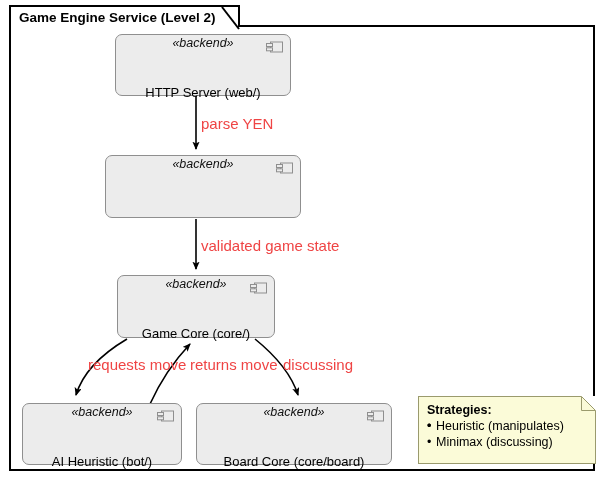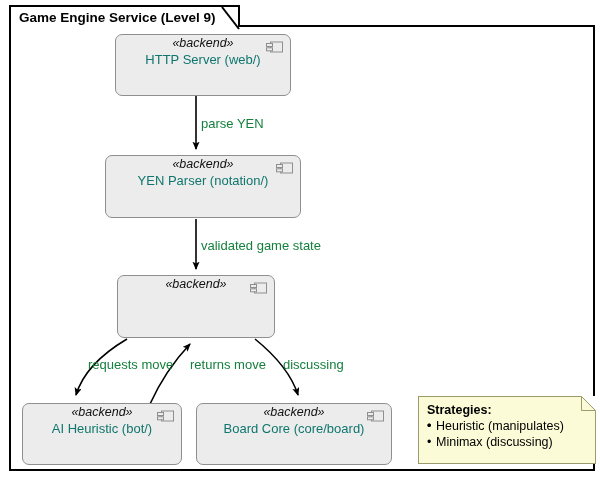--- a/index.html
+++ b/index.html
@@ -81,23 +81,24 @@
   }
   .stereotype {
     font-size: 12.5px;
     font-style: italic;
     color: #111111;
     line-height: 16px;
     white-space: nowrap;
   }
   .cname {
     font-size: 13px;
-    color: #0f766e;
+    color: #000000;
     line-height: 17px;
     white-space: nowrap;
+    margin-top: 33px;
   }
   .comp-icon {
     position: absolute;
     right: 7px;
     top: 6px;
     width: 17px;
     height: 12px;
   }
 
   
@@ -105,22 +106,22 @@
     position: absolute;
     left: 0;
     top: 0;
     width: 600px;
     height: 484px;
     z-index: 2;
     overflow: visible;
   }
   .edge-label {
     position: absolute;
-    font-size: 13px;
-    color: #15803d;
+    font-size: 15px;
+    color: #ef4444;
     line-height: 15px;
     white-space: nowrap;
     z-index: 3;
     background: transparent;
   }
 
   
   #note {
     position: absolute;
     left: 418px;
@@ -164,21 +165,21 @@
 </style>
 </head>
 <body>
 
 <div id="canvas">
 
   <div id="package-frame"></div>
 
   <div id="package-tab">
     <div id="package-tab-body">
-      <span id="package-title">Game Engine Service (Level 9)</span>
+      <span id="package-title">Game Engine Service (Level 2)</span>
       <svg id="package-tab-cut" viewBox="0 0 17 22">
         <polygon points="0,0 17,22 0,22" fill="#ffffff" stroke="none"></polygon>
         <line x1="0" y1="0" x2="17" y2="22" stroke="#000000" stroke-width="2"></line>
       </svg>
     </div>
   </div>
 
   <svg id="wires" viewBox="0 0 600 484">
     <defs>
       <marker id="arrowhead" markerWidth="9" markerHeight="9" refX="7.4" refY="3.6" orient="auto" markerUnits="userSpaceOnUse">
@@ -213,30 +214,30 @@
     <div class="cname">HTTP Server (web/)</div>
   </div>
 
   <div class="component" style="left:105px; top:155px; width:196px; height:63px;">
     <svg class="comp-icon" viewBox="0 0 17 12">
       <rect x="4.5" y="1" width="12" height="10" fill="#ececec" stroke="#8f8f8f" stroke-width="1"></rect>
       <rect x="0.5" y="2.5" width="6" height="3" fill="#ececec" stroke="#8f8f8f" stroke-width="1"></rect>
       <rect x="0.5" y="6.8" width="6" height="3" fill="#ececec" stroke="#8f8f8f" stroke-width="1"></rect>
     </svg>
     <div class="stereotype">«backend»</div>
-    <div class="cname">YEN Parser (notation/)</div>
   </div>
 
   <div class="component" style="left:117px; top:275px; width:158px; height:63px;">
     <svg class="comp-icon" viewBox="0 0 17 12">
       <rect x="4.5" y="1" width="12" height="10" fill="#ececec" stroke="#8f8f8f" stroke-width="1"></rect>
       <rect x="0.5" y="2.5" width="6" height="3" fill="#ececec" stroke="#8f8f8f" stroke-width="1"></rect>
       <rect x="0.5" y="6.8" width="6" height="3" fill="#ececec" stroke="#8f8f8f" stroke-width="1"></rect>
     </svg>
     <div class="stereotype">«backend»</div>
+    <div class="cname">Game Core (core/)</div>
   </div>
 
   <div class="component" style="left:22px; top:403px; width:160px; height:62px;">
     <svg class="comp-icon" viewBox="0 0 17 12">
       <rect x="4.5" y="1" width="12" height="10" fill="#ececec" stroke="#8f8f8f" stroke-width="1"></rect>
       <rect x="0.5" y="2.5" width="6" height="3" fill="#ececec" stroke="#8f8f8f" stroke-width="1"></rect>
       <rect x="0.5" y="6.8" width="6" height="3" fill="#ececec" stroke="#8f8f8f" stroke-width="1"></rect>
     </svg>
     <div class="stereotype">«backend»</div>
     <div class="cname">AI Heuristic (bot/)</div>

